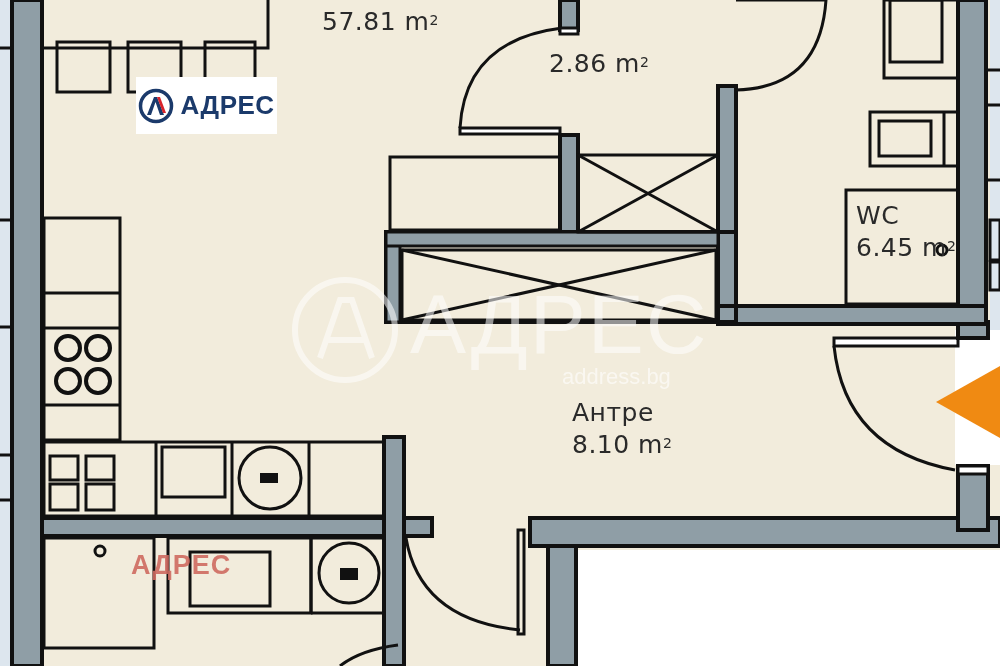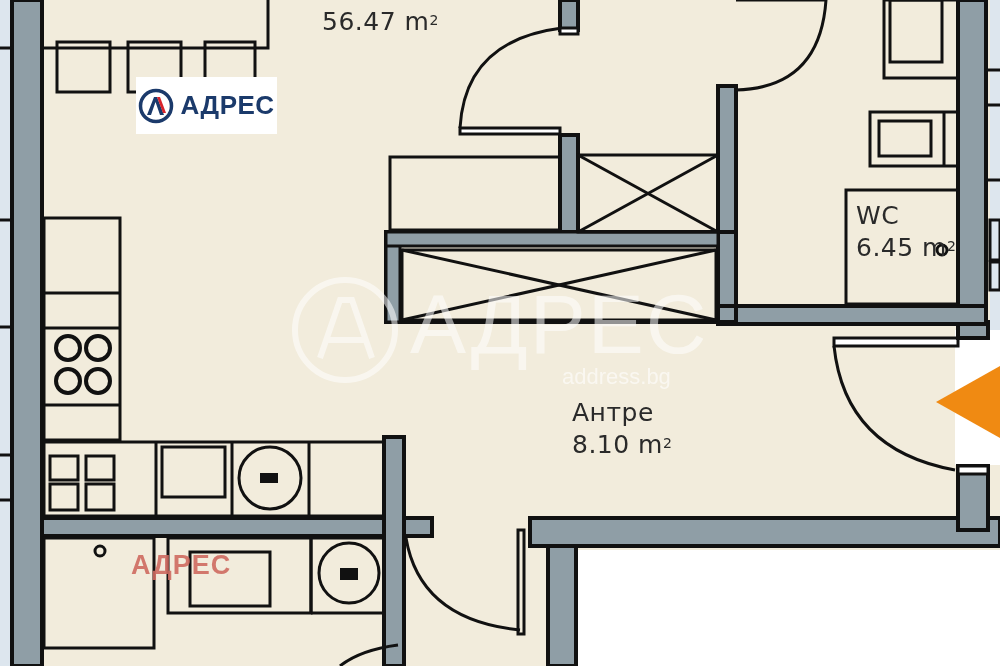--- a/index.html
+++ b/index.html
@@ -150,24 +150,25 @@
 
   <polygon points="936,402 1000,366 1000,438" fill="#f08a12"></polygon>
 
   <g fill="none" stroke="rgba(255,255,255,0.55)" stroke-width="6">
     <circle cx="345" cy="330" r="50"></circle>
     <path d="M320,358 L340,300 L352,300 L372,358 M328,340 L364,340"></path>
   </g>
 </svg>
 
 <div class="label" style="left:322px; top:6px;">
-  <span>56.47 m</span><sup>2</sup>
+  <span>57.81 m</span><sup>2</sup>
 </div>
 
 <div class="label" style="left:549px; top:48px;">
+  <div><span>2.86 m</span><sup>2</sup></div>
 </div>
 
 <div class="label" style="left:856px; top:200px;">
   <div>WC</div>
   <div><span>6.45 m</span><sup>2</sup></div>
 </div>
 
 <div class="label" style="left:572px; top:397px;">
   <div>Антре</div>
   <div><span>8.10 m</span><sup>2</sup></div>

